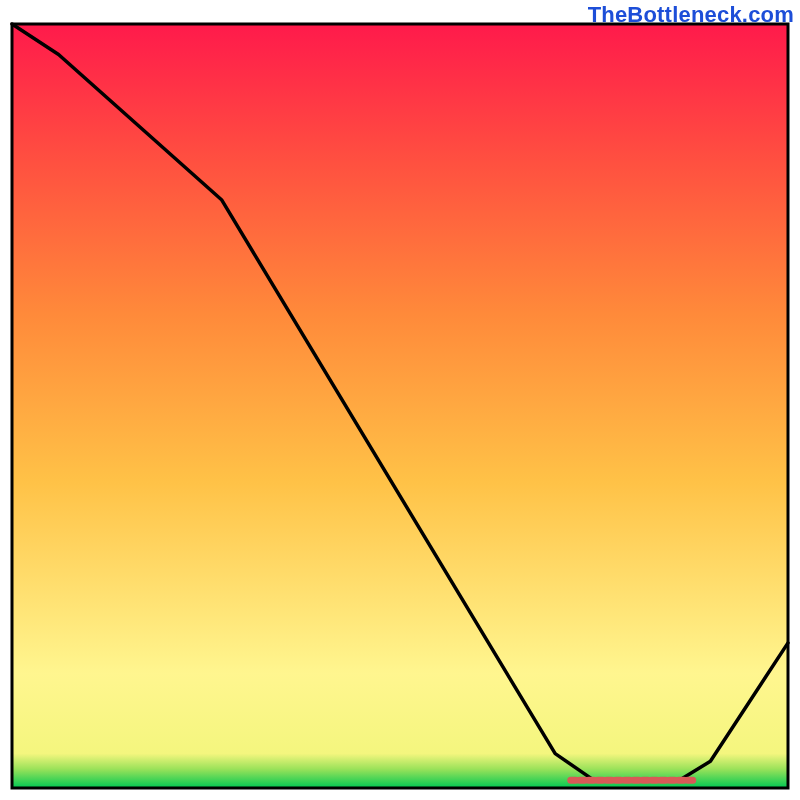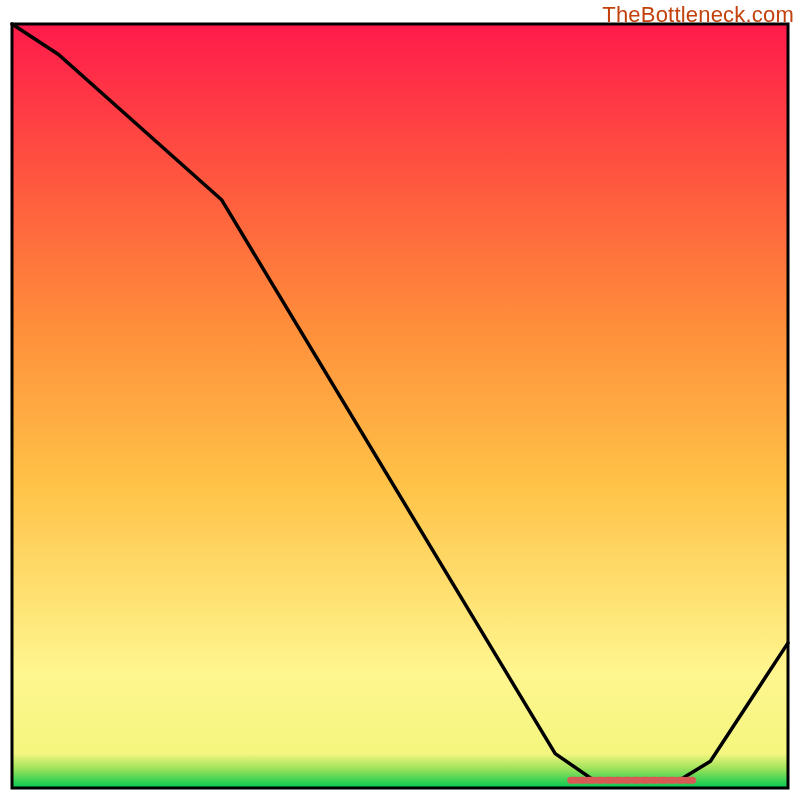--- a/index.html
+++ b/index.html
@@ -14,22 +14,22 @@
   .frame {
     position: relative;
     width: 800px;
     height: 800px;
   }
   .watermark {
     position: absolute;
     top: 2px;
     right: 6px;
     font-size: 22px;
-    font-weight: 400;
-    color: #c2410c;
+    font-weight: 700;
+    color: #1d4ed8;
     letter-spacing: 0.2px;
   }
   svg {
     display: block;
   }
 </style>
 </head>
 <body>
 
 <div class="frame">

